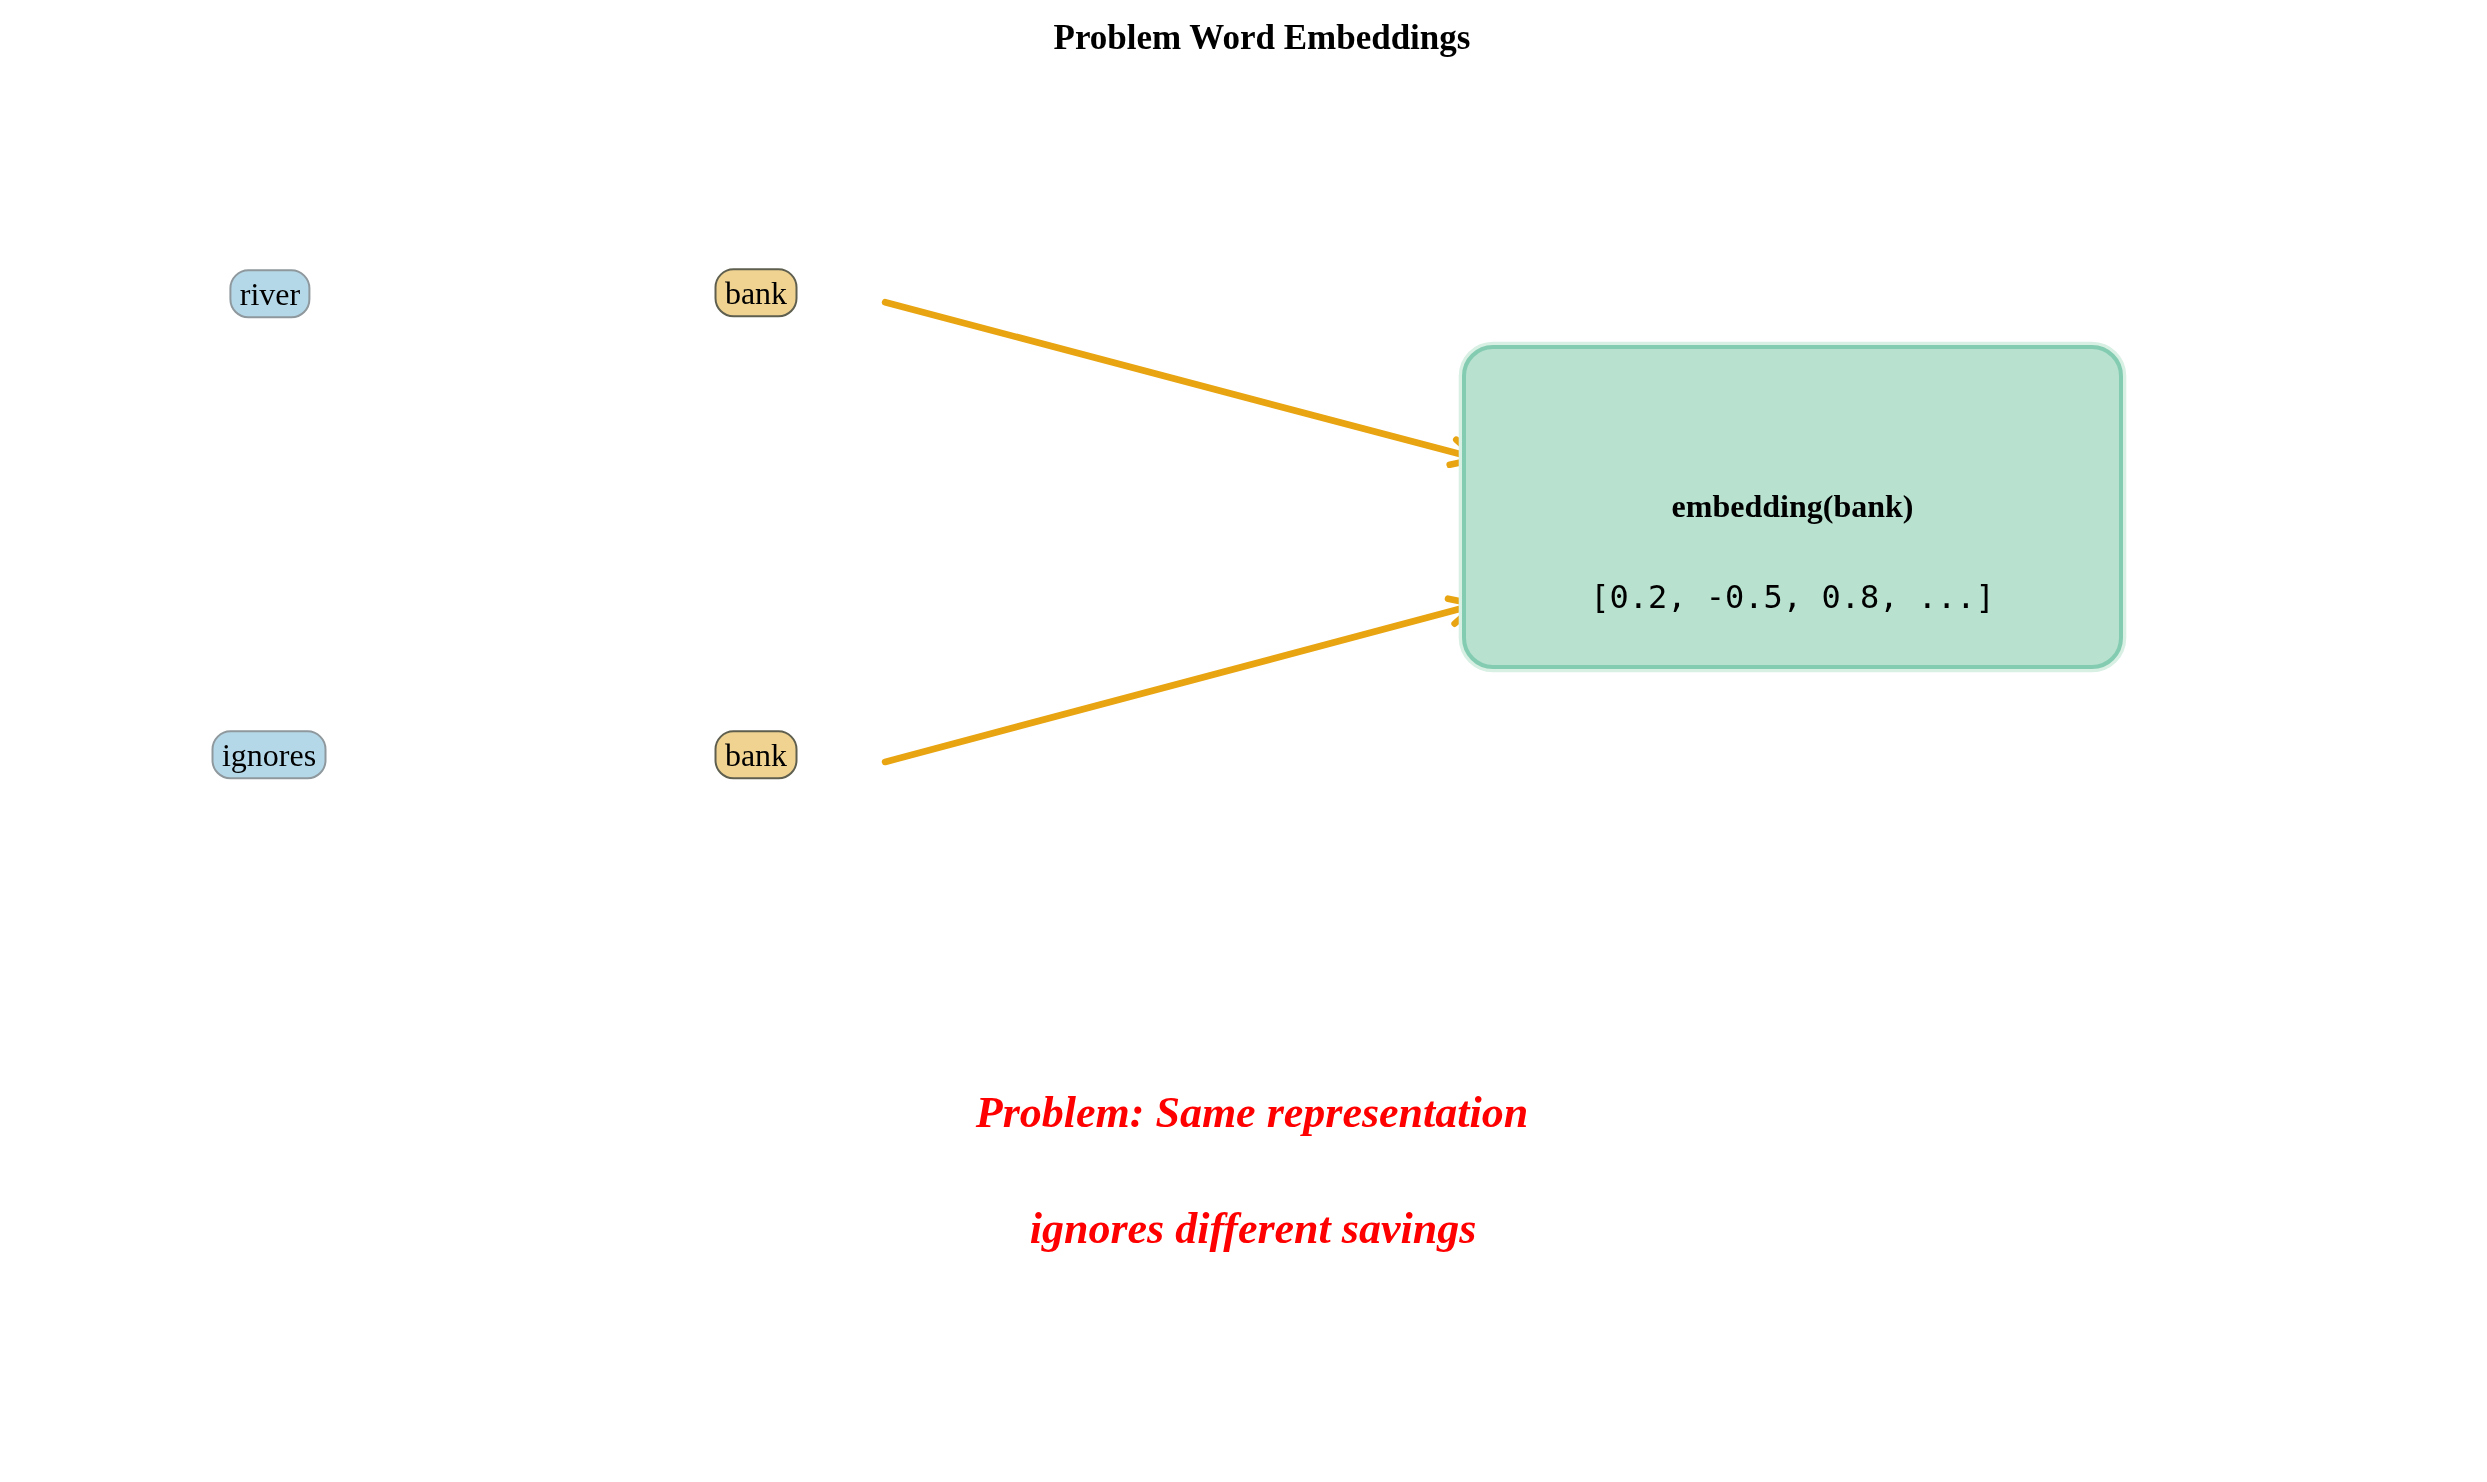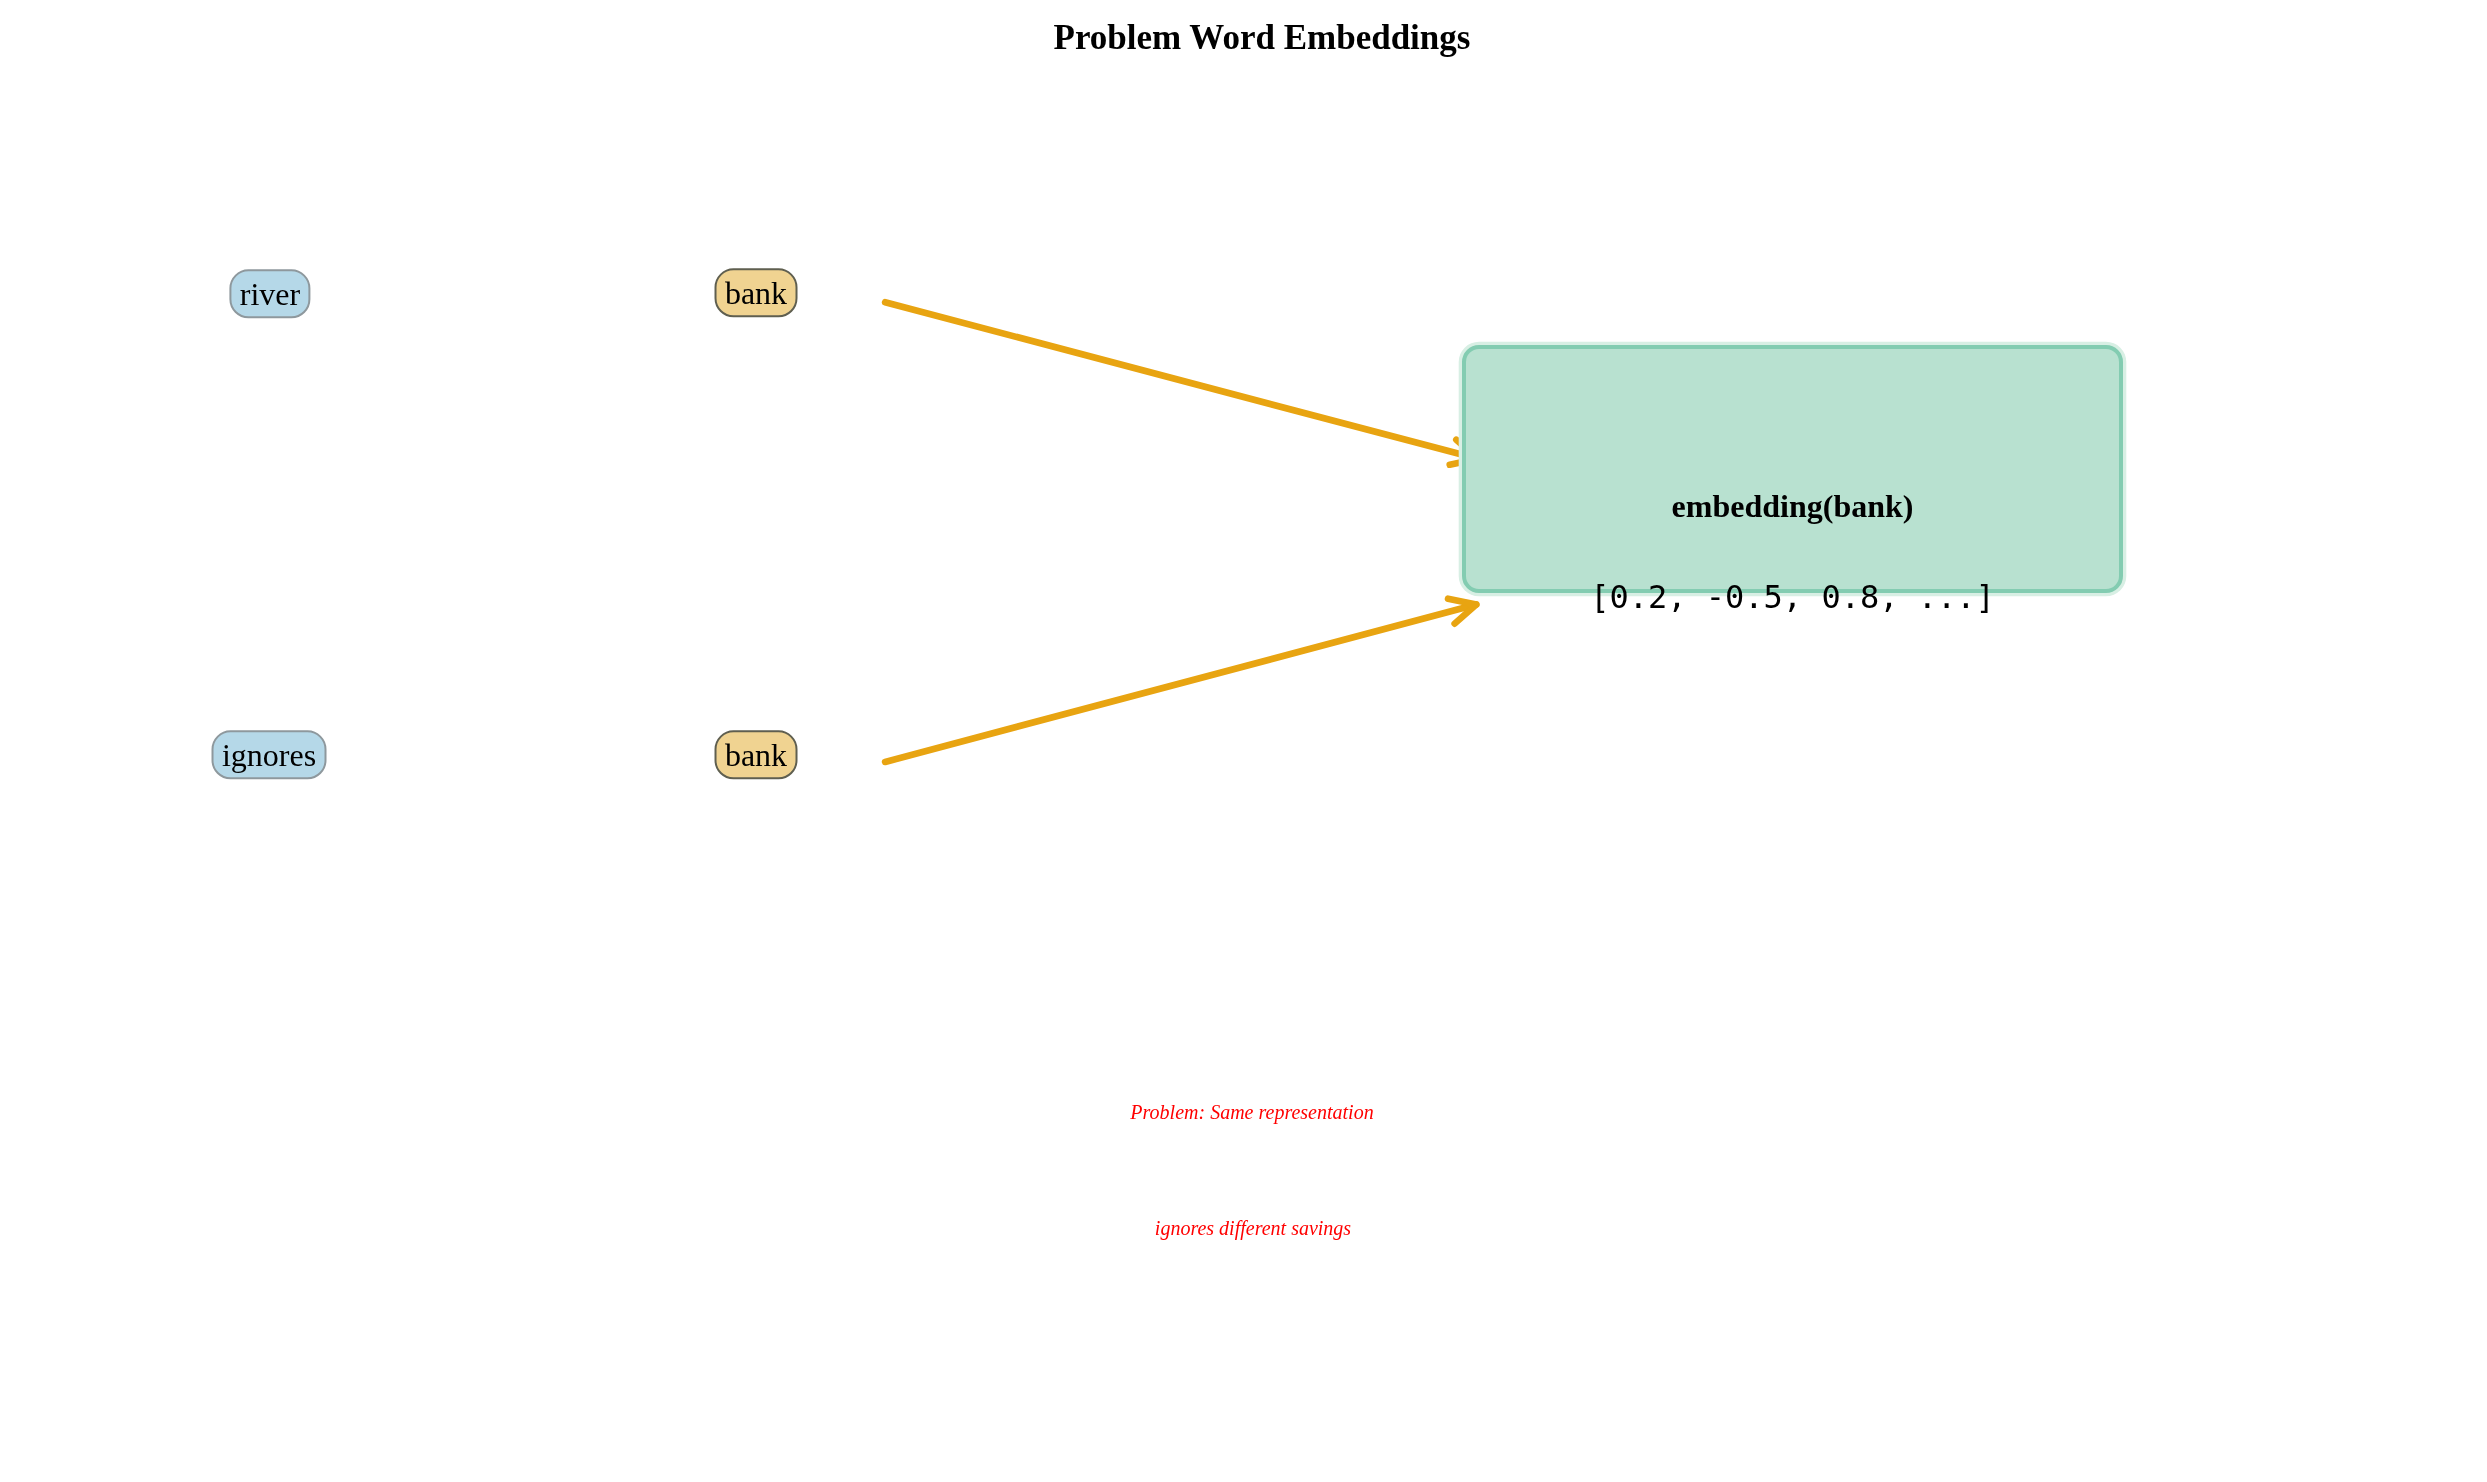--- a/index.html
+++ b/index.html
@@ -68,25 +68,25 @@
     fill: none;
     stroke-linecap: round;
     stroke-linejoin: round;
   }
 
   .embed-box {
     position: absolute;
     left: 1462px;
     top: 345px;
     width: 661px;
-    height: 248px;
+    height: 324px;
     box-sizing: border-box;
     background: var(--embedding-fill, #b8e1d0);
     border: 4.2px solid var(--embedding-border, #83ccb1);
-    border-radius: 17px;
+    border-radius: 31px;
     box-shadow: 0 0 0 3.3px var(--embedding-rim, #d8efe4);
   }
   .embed-label {
     position: absolute;
     left: 50%;
     top: 157px;
     transform: translate(-50%, -50%);
     font-size: 32px;
     font-weight: bold;
     color: var(--box-text, #000000);
@@ -96,23 +96,24 @@
     position: absolute;
     left: 50%;
     top: 248px;
     transform: translate(-50%, -50%);
     font-family: "DejaVu Sans Mono", monospace;
     font-size: 32px;
     color: var(--box-text, #000000);
     white-space: nowrap;
   }
   .note {
-    font-size: 20px;
+    font-size: 44px;
     font-style: italic;
     color: var(--problem-text, #ff0000);
+    font-weight: bold;
   }
   #note1 { left: 1252px; top: 1112px; }
   #note2 { left: 1253px; top: 1228px; }
 </style>
 </head>
 <body>
 
 <div class="canvas">
 
   <div class="center-anchor title">Problem Word Embeddings</div>

